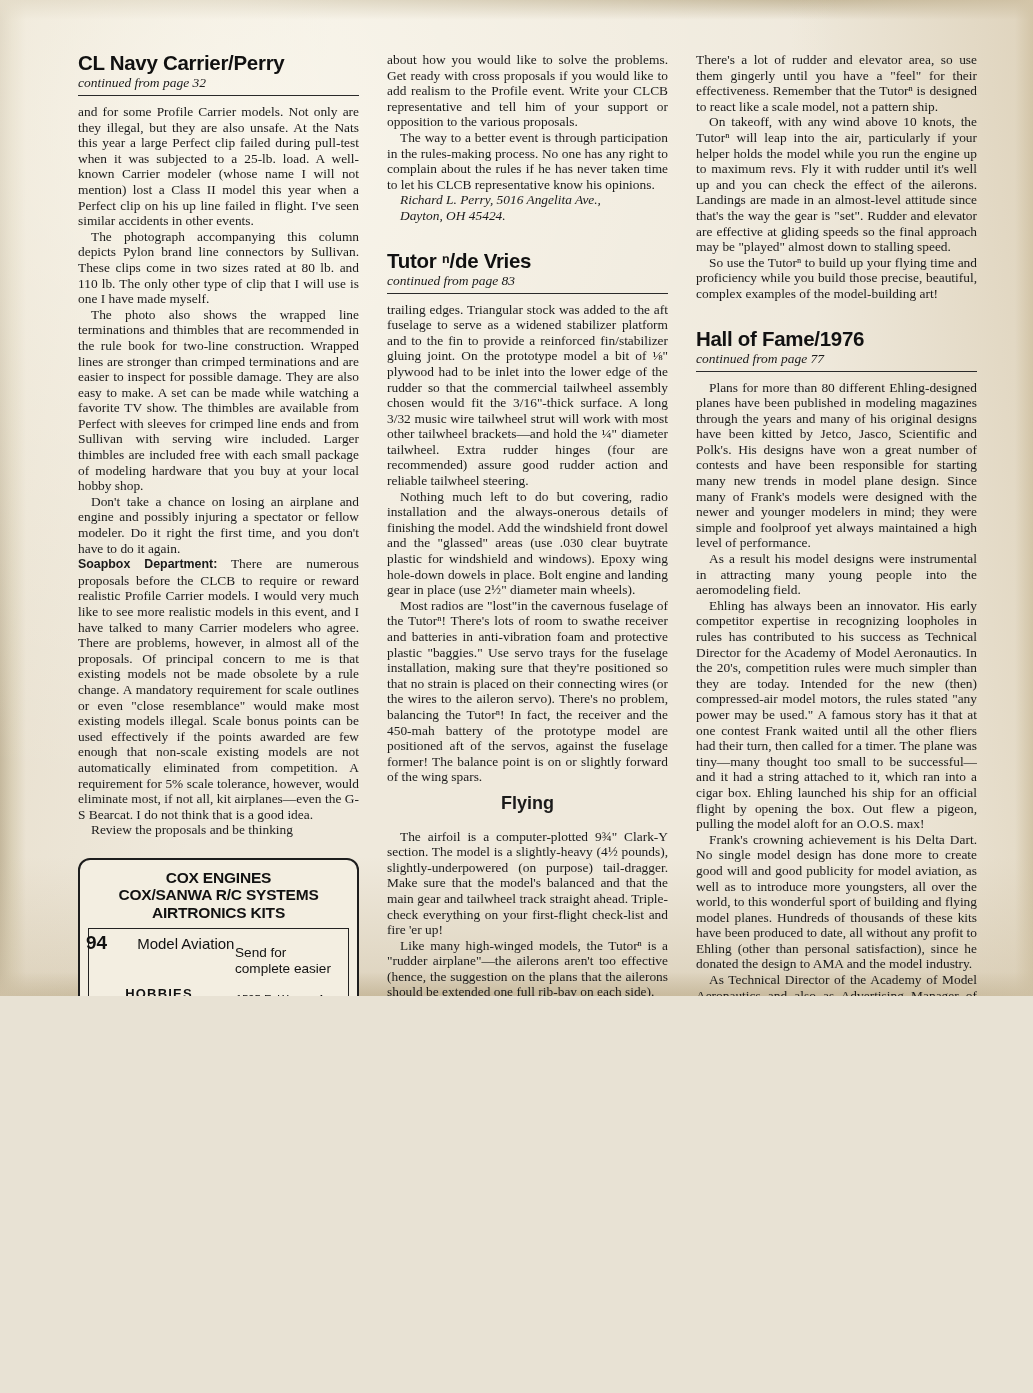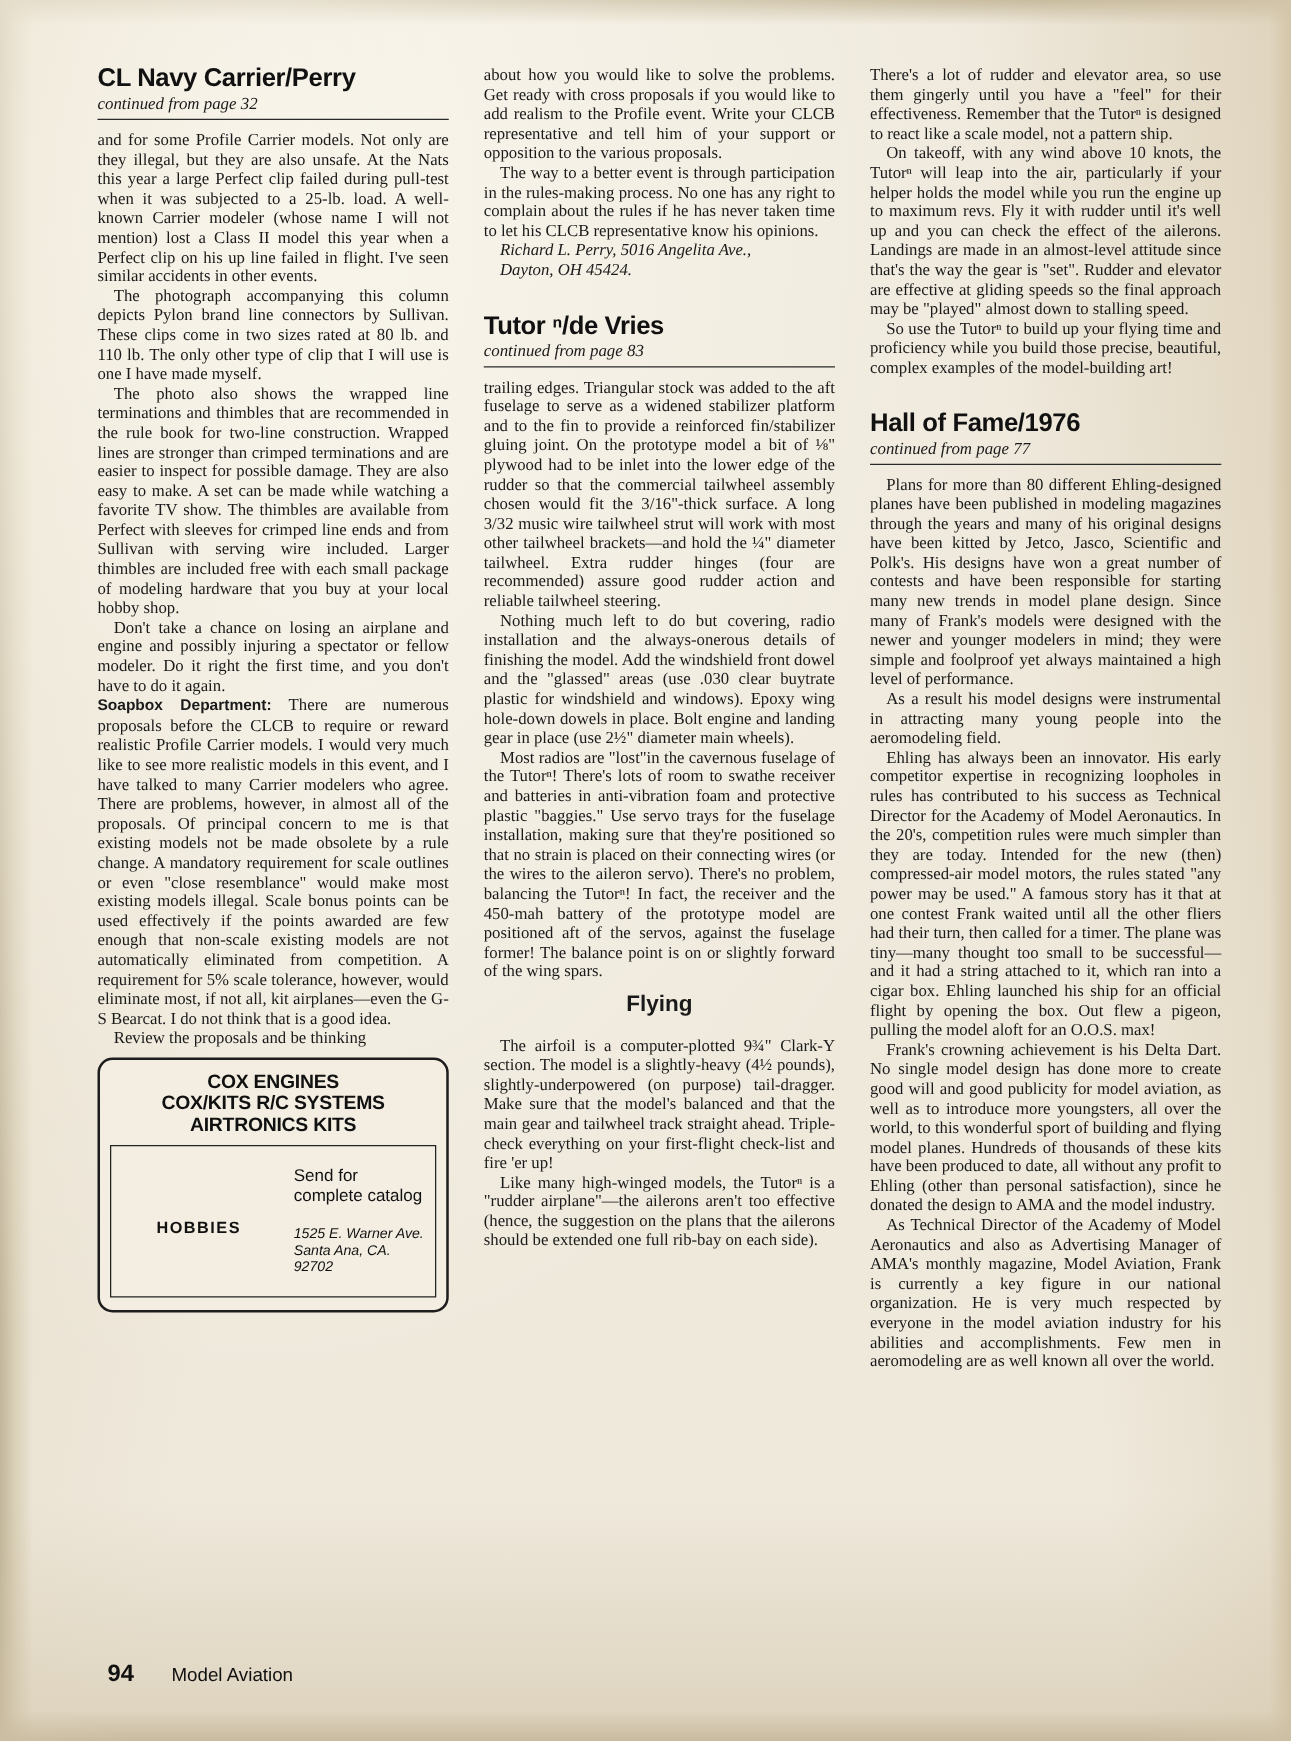--- a/index.html
+++ b/index.html
@@ -6,21 +6,21 @@
     margin: 0;
     padding: 0;
     background: #e8e2d4;
   }
   body {
     font-family: "Liberation Serif", serif;
   }
   .page {
     position: relative;
     width: 1033px;
-    height: 1393px;
+    height: 996px;
     margin: 0 auto;
     background: #efe9dc;
     overflow: hidden;
     box-sizing: border-box;
   }
   
   .page::before {
     content: "";
     position: absolute;
     inset: 0;
@@ -119,21 +119,21 @@
   .center-sub {
     text-align: center;
     font-family: "Liberation Sans", sans-serif;
     font-weight: bold;
     font-size: 18px;
     margin: 11px 0 17px 0;
     text-indent: 0;
   }
   
   .ad {
-    margin-top: 8px;
+    margin-top: 20px;
     border: 2.5px solid #1d1d1d;
     border-radius: 12px;
     padding: 9px 8px 10px 8px;
     background: #f3eee1;
   }
   .ad-title {
     text-align: center;
     font-family: "Liberation Sans", sans-serif;
     font-weight: bold;
     font-size: 15.5px;
@@ -244,30 +244,30 @@
         <p>The photograph accompanying this column depicts Pylon brand line connectors by Sullivan. These clips come in two sizes rated at 80 lb. and 110 lb. The only other type of clip that I will use is one I have made myself.</p>
         <p>The photo also shows the wrapped line terminations and thimbles that are recommended in the rule book for two-line construction. Wrapped lines are stronger than crimped terminations and are easier to inspect for possible damage. They are also easy to make. A set can be made while watching a favorite TV show. The thimbles are available from Perfect with sleeves for crimped line ends and from Sullivan with serving wire included. Larger thimbles are included free with each small package of modeling hardware that you buy at your local hobby shop.</p>
         <p>Don't take a chance on losing an airplane and engine and possibly injuring a spectator or fellow modeler. Do it right the first time, and you don't have to do it again.</p>
         <p class="noind"><span class="runin">Soapbox Department:</span><span> There are numerous proposals before the CLCB to require or reward realistic Profile Carrier models. I would very much like to see more realistic models in this event, and I have talked to many Carrier modelers who agree. There are problems, however, in almost all of the proposals. Of principal concern to me is that existing models not be made obsolete by a rule change. A mandatory requirement for scale outlines or even "close resemblance" would make most existing models illegal. Scale bonus points can be used effectively if the points awarded are few enough that non-scale existing models are not automatically eliminated from competition. A requirement for 5% scale tolerance, however, would eliminate most, if not all, kit airplanes—even the G-S Bearcat. I do not think that is a good idea.</span></p>
         <p>Review the proposals and be thinking</p>
       </div>
 
       <div class="ad">
         <div class="ad-title">
           <div>COX ENGINES</div>
-          <div>COX/KITS R/C SYSTEMS</div>
+          <div>COX/SANWA R/C SYSTEMS</div>
           <div>AIRTRONICS KITS</div>
         </div>
         <div class="ad-inner">
           <div class="ad-logo">
             <div class="cox-hobbies">HOBBIES</div>
           </div>
           <div class="ad-right">
             <div class="ad-send" style="white-space: pre-line;">Send for
-complete catalog</div>
+complete easier</div>
             <div class="ad-addr">
               <div>1525 E. Warner Ave.</div>
               <div>Santa Ana, CA. 92702</div>
             </div>
           </div>
         </div>
       </div>
     </div>
 
     <div class="col">

